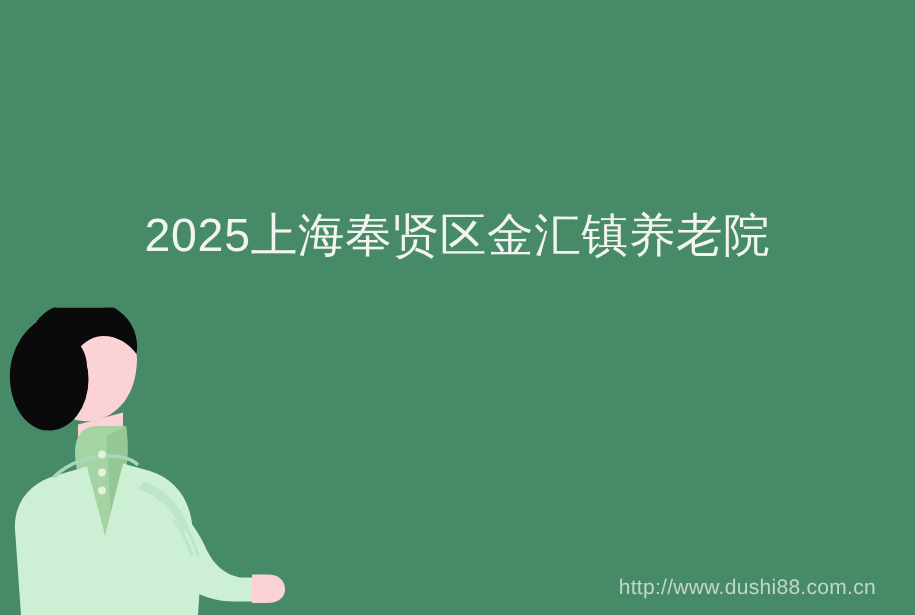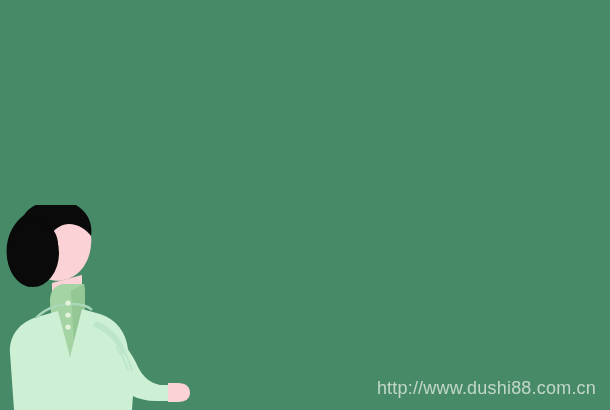--- a/index.html
+++ b/index.html
@@ -33,25 +33,25 @@
     font-size: 31px;
     line-height: 45px;
     letter-spacing: 0.5px;
     white-space: nowrap;
     font-weight: 400;
   }
 
   
   .watermark {
     position: absolute;
-    right: 14px;
+    right: 26px;
     bottom: 11px;
     color: #d7e4da;
     opacity: 0.85;
-    font-size: 18px;
+    font-size: 14px;
     letter-spacing: 0.2px;
     z-index: 6;
     white-space: nowrap;
   }
 
   
   .figure {
     position: absolute;
     left: 0;
     top: 205px;
@@ -142,17 +142,18 @@
                L 178 178
                C 186 178, 190 182, 190 188
                C 190 193, 186 197, 178 197
                L 168 197 Z" fill="#fbd2d5"></path>
 
       <path d="M96 116 C 112 122, 122 134, 126 148 L 122 150 C 116 136, 106 126, 92 121 Z" fill="#bde6c8"></path>
     </svg>
   </div>
 
   <div class="title-block">
+    <div class="title-line">2025上海奉贤区金汇镇养老院</div>
   </div>
 
   <div class="watermark">http://www.dushi88.com.cn</div>
 
 </div>
 
 </body></html>

